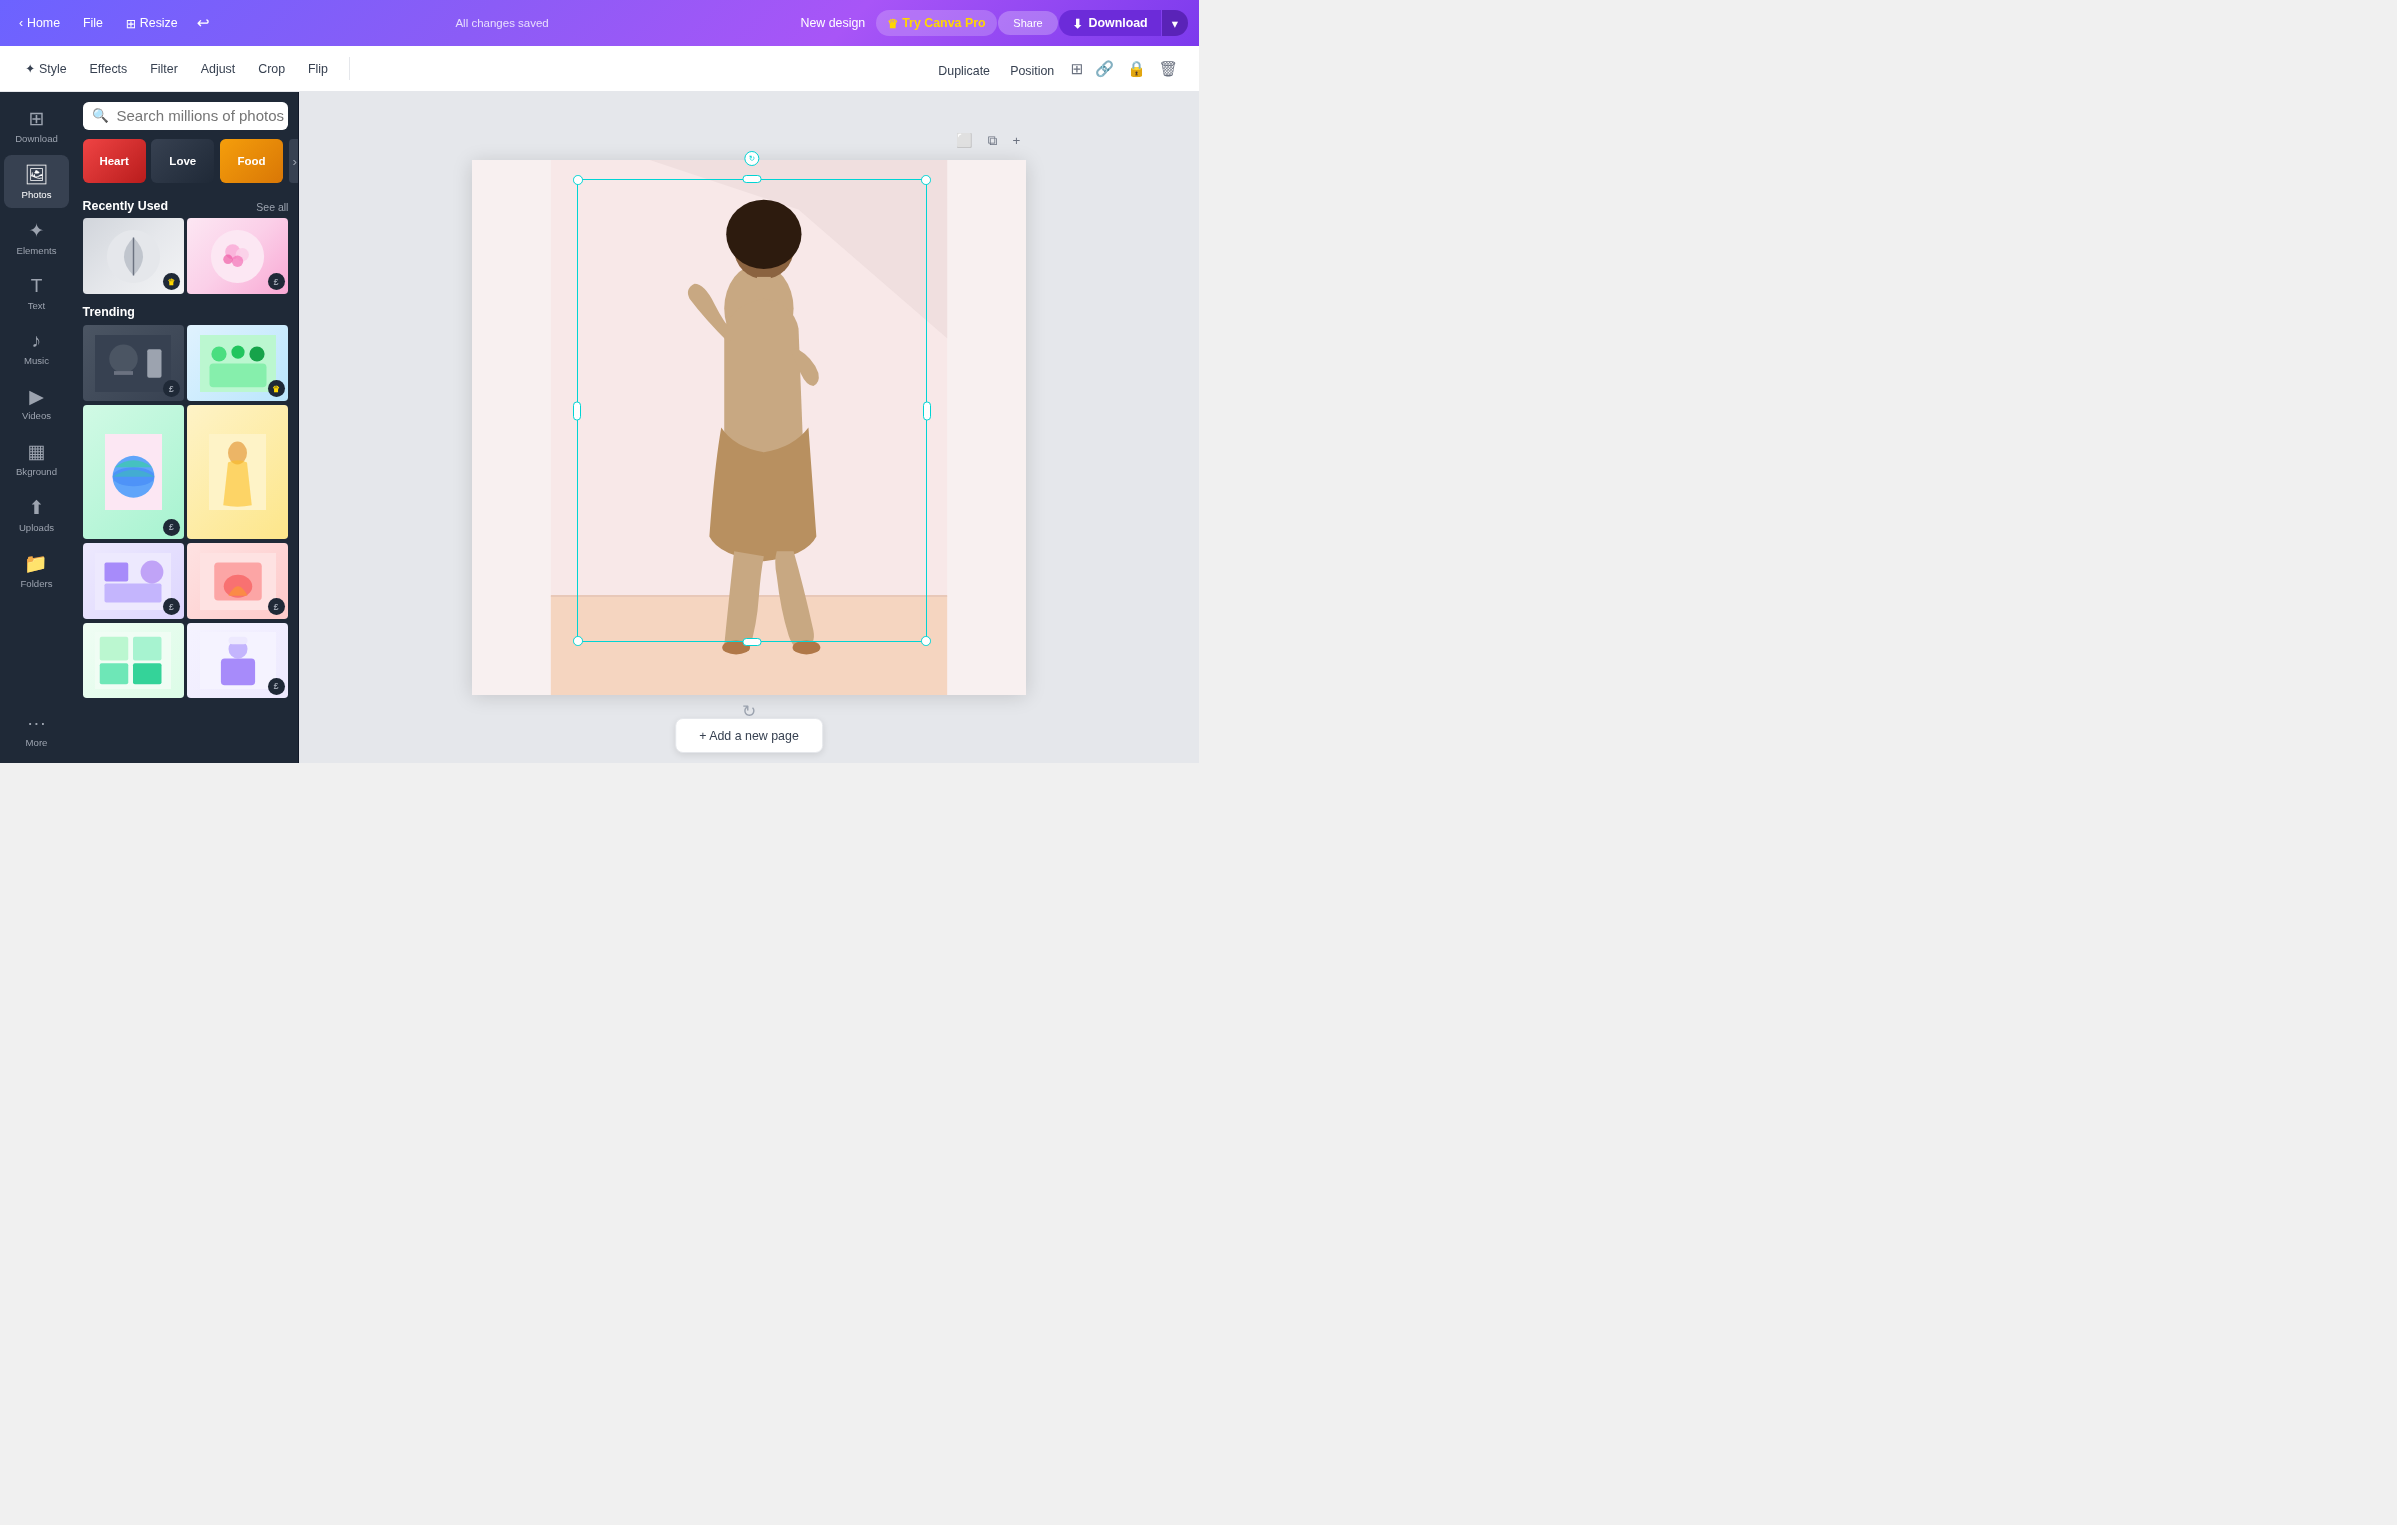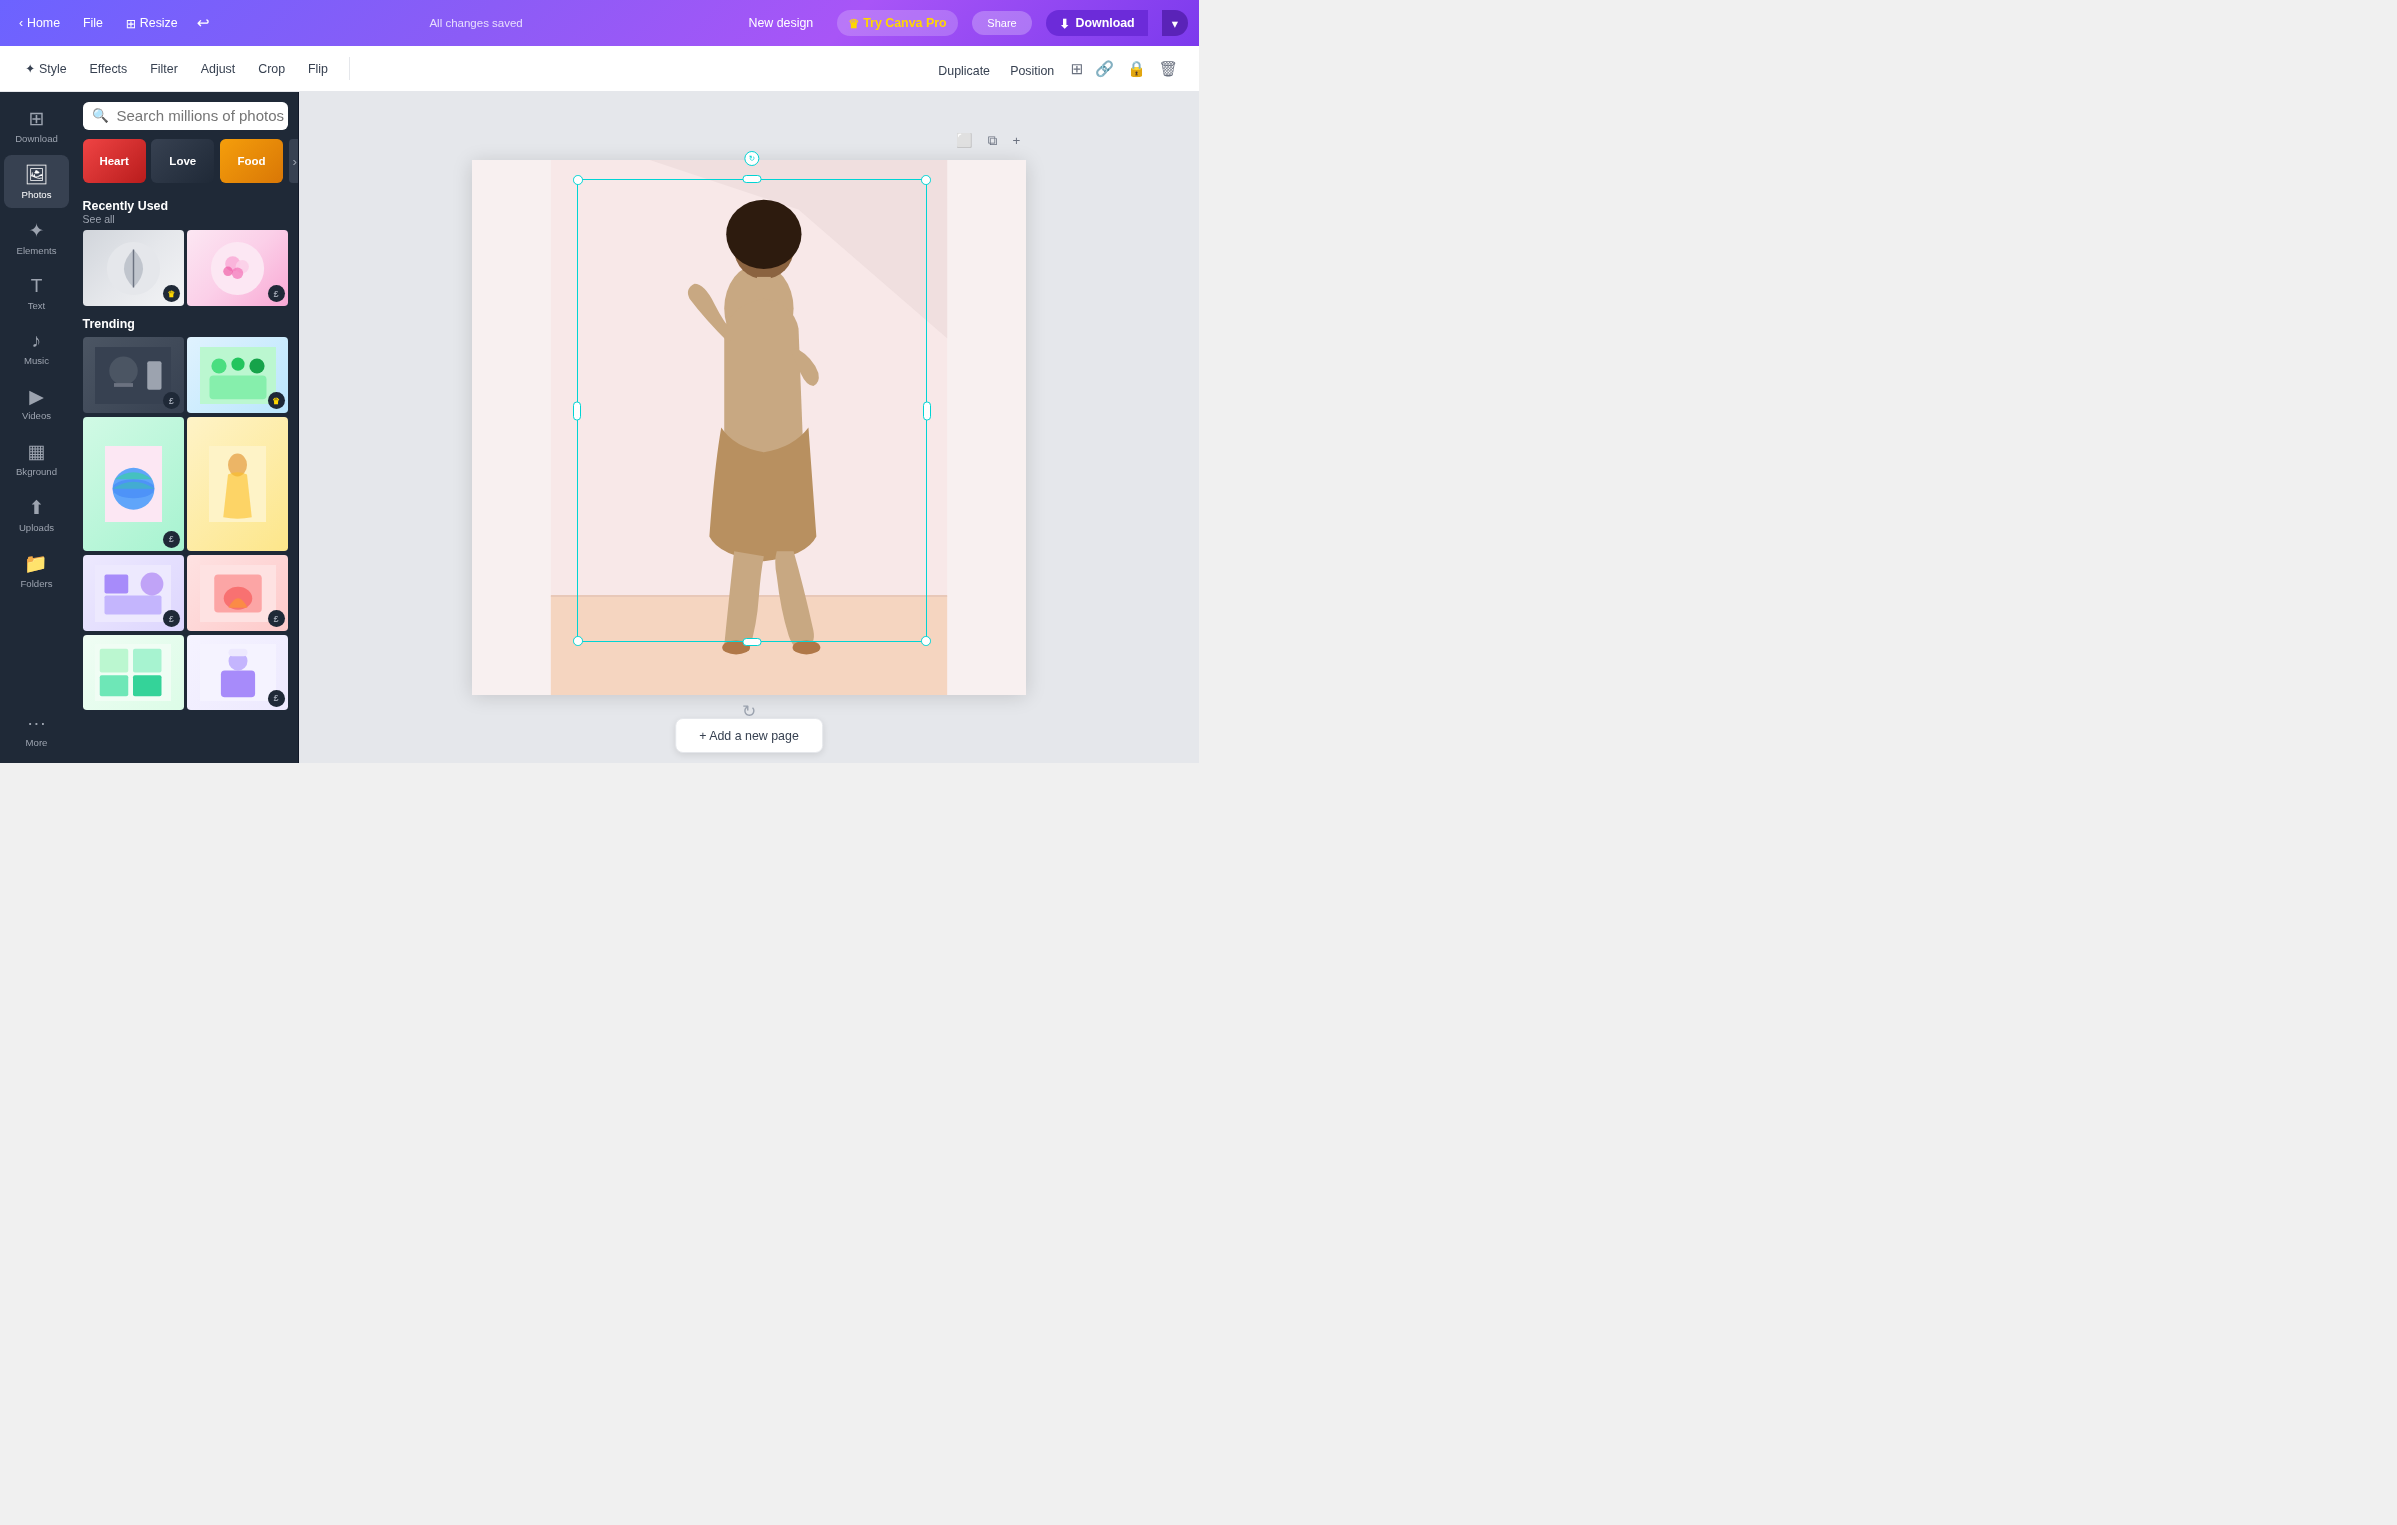--- a/index.html
+++ b/index.html
@@ -16,21 +16,21 @@
       position: relative;
       z-index: 100;
     }
     .nav-btn {
       display: flex; align-items: center; gap: 3.8px;
       color: white; background: none; border: none; cursor: pointer;
       font-size: 12.4px; padding: 3.8px 7.6px; border-radius: 3.8px;
       white-space: nowrap;
     }
     .nav-status { color: rgba(255,255,255,0.8); font-size: 11.5px; flex: 1; text-align: center; }
-    .nav-right { display: flex; align-items: center; gap: 14px; margin-left: auto; }
+    .nav-right { display: flex; align-items: center; gap: 1px; margin-left: auto; }
     .btn-new-design {
       background: transparent; border: none; color: white;
       font-size: 12.4px; cursor: pointer; padding: 3.8px 9.6px; border-radius: 3.8px;
     }
     .btn-try-pro {
       background: rgba(255,255,255,0.2); border: none; color: #ffd700;
       font-size: 12.4px; cursor: pointer; padding: 5.7px 11.5px; border-radius: 19px;
       display: flex; align-items: center; gap: 3.8px; font-weight: 600;
     }
     .btn-share {
@@ -150,23 +150,22 @@
     }
 
     
     .panel-scroll {
       flex: 1; overflow-y: auto; padding: 0 9.6px 9.6px;
     }
     .panel-scroll::-webkit-scrollbar { width: 3.8px; }
     .panel-scroll::-webkit-scrollbar-thumb { background: #4b5563; border-radius: 1.9px; }
 
     .section-header {
-      display: flex; align-items: flex-start; justify-content: space-between;
+      display: flex; align-items: flex-end; justify-content: space-between;
       padding: 7.6px 0 5.7px;
-      flex-direction: column;
     }
     .section-title { color: white; font-size: 12.4px; font-weight: 600; }
     .see-all-btn { color: #9ca3af; font-size: 10.5px; cursor: pointer; background: none; border: none; }
 
     
     .photo-grid-2 {
       display: grid; grid-template-columns: 1fr 1fr;
       gap: 3.8px; margin-bottom: 3.8px;
     }
     .photo-thumb {

